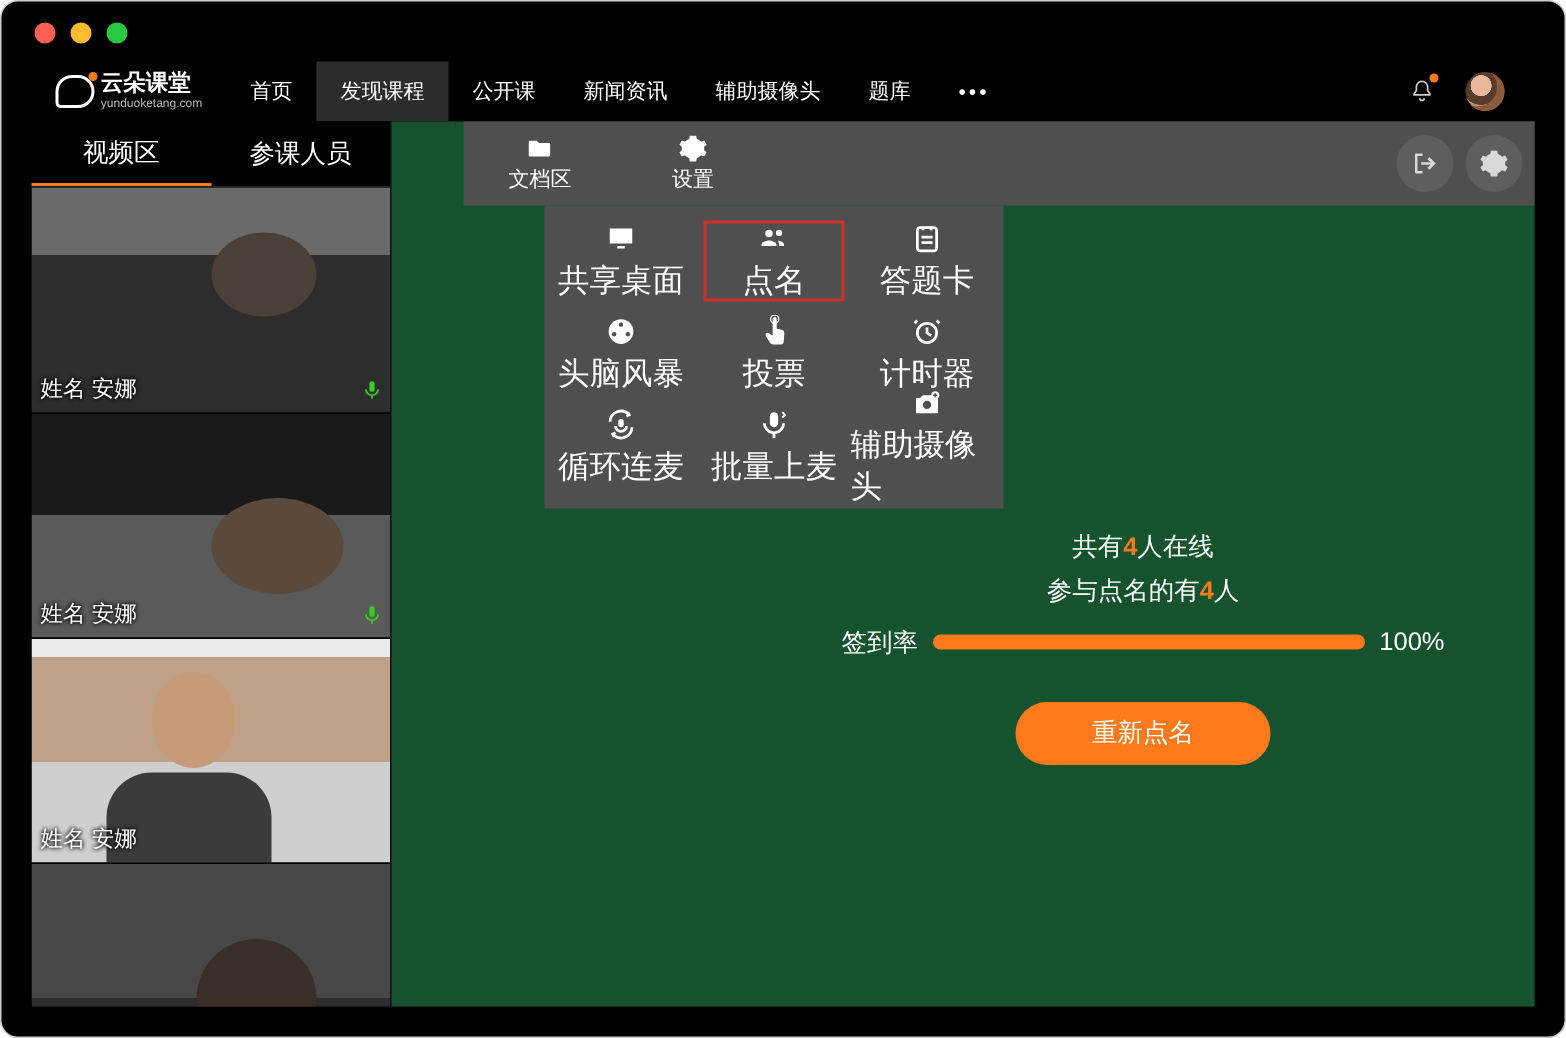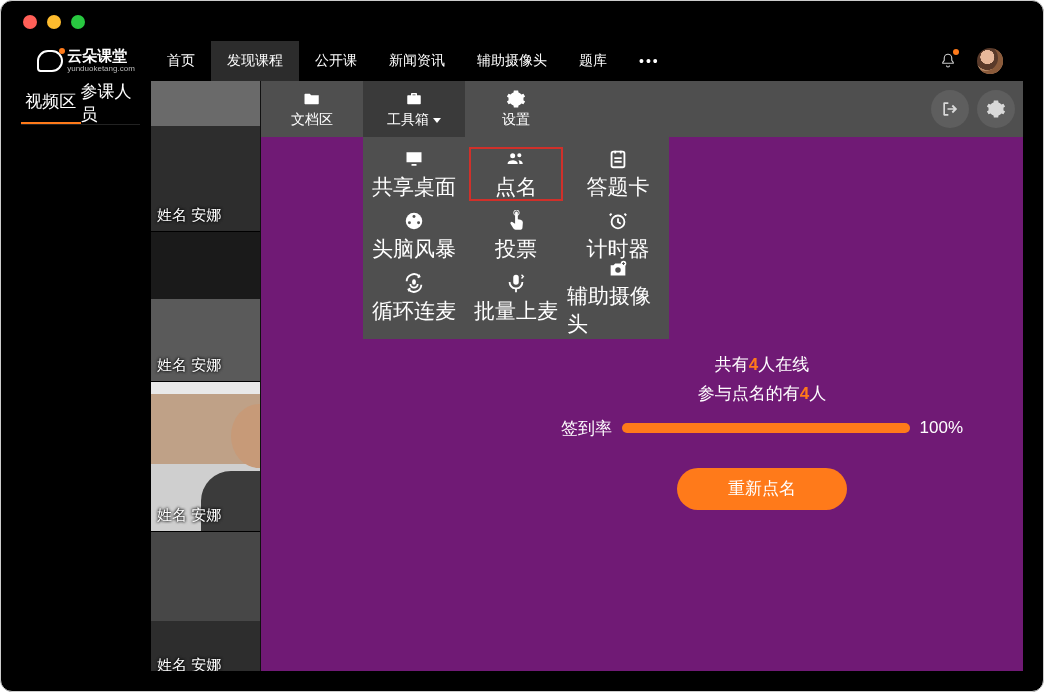--- a/index.html
+++ b/index.html
@@ -44,21 +44,21 @@
   .bell-dot { position:absolute; top:-2px; right:-2px; width:6px; height:6px; background:#ff7a1a; border-radius:50%;}
   .avatar { width:26px; height:26px; border-radius:50%; background: radial-gradient(circle at 40% 35%, #e8b89a 0 30%, #5a3a2a 31% 55%, #b88a68 56% 100%); box-shadow: inset -5px -3px 0 #8a5a3a; }
 
   
   .body {
     position:absolute; top:80px; left:20px; right:20px; bottom:20px;
     display:flex; background:#0f0f0f;
   }
 
   
-  .leftcol { width:240px; background:#000; display:flex; flex-direction:row; border-right:1px solid #111;gap:11px;}
+  .leftcol { width:240px; background:#000; display:flex; flex-direction:column; border-right:1px solid #111;}
   .left-tabs { display:flex; height:44px; color:#fff; font-size:17px; border-bottom:1px solid #222;}
   .left-tab { flex:1; display:flex; align-items:center; justify-content:center; cursor:pointer;}
   .left-tab.active { border-bottom:2px solid #ff7a1a;}
   .video-list { flex:1; overflow:hidden; }
   .video-item { position:relative; width:240px; height:150px; background:#222; }
   .video-item + .video-item { border-top:1px solid #000;}
   .name-tag {
     position:absolute; left:6px; bottom:6px; color:#fff; font-size:15px;
     text-shadow: 0 0 3px #000, 0 0 3px #000;
   }
@@ -73,21 +73,21 @@
   .cam4 { background: linear-gradient(180deg,#474747 0 60%, #2d2d2d 60% 100%); }
   .cam5 { background: #fff; }
   .head { position:absolute; border-radius:50%; }
   .cam1 .head { width:70px; height:56px; top:30px; left:120px; background:#4a4038; }
   .cam2 .head { width:88px; height:64px; top:56px; left:120px; background:#5a493d; }
   .cam3 .head { width:56px; height:64px; top:22px; left:80px; background:#c79a78; }
   .cam3 .body3 { position:absolute; width:110px; height:70px; bottom:-10px; left:50px; background:#3b3b3b; border-radius:30px 30px 0 0;}
   .cam4 .head { width:80px; height:80px; top:50px; left:110px; background:#3a2f28; }
 
   
-  .main { flex:1; position:relative; background:#701a75; }
+  .main { flex:1; position:relative; background:#14532d;padding-left:48px; }
 
   
   .main-top {
     height:56px; background:#4f4f4f; display:flex; align-items:stretch; color:#fff;
     font-size:14px;
   }
   .mt-item { width:102px; display:flex; flex-direction:column; align-items:center; justify-content:center; cursor:pointer; gap:2px;}
   .mt-item.active { background:#3a3a3a; }
   .mt-item .ico { height:20px; display:flex; align-items:center; justify-content:center;}
   .mt-item .lbl { display:flex; align-items:center; gap:4px;}
@@ -224,31 +224,20 @@
 
       <div class="main-top">
         <div class="mt-item">
           <span class="ico">
             <svg viewBox="0 0 24 24" width="22" height="18" fill="#fff">
                 <path d="M3 5h6l2 2h10v11a1 1 0 0 1-1 1H3a1 1 0 0 1-1-1V6a1 1 0 0 1 1-1Z"></path>
               </svg>
           </span>
           <span class="lbl">文档区</span>
         </div>
-        <div class="mt-item active">
-          <span class="ico">
-            <svg viewBox="0 0 24 24" width="22" height="18" fill="#fff">
-                <path d="M9 4h6a1 1 0 0 1 1 1v2h4a1 1 0 0 1 1 1v10a1 1 0 0 1-1 1H4a1 1 0 0 1-1-1V8a1 1 0 0 1 1-1h4V5a1 1 0 0 1 1-1Zm1 3h4V6h-4Z"></path>
-              </svg>
-          </span>
-          <span class="lbl">
-              <span>工具箱</span>
-              <span class="caret"></span>
-            </span>
-        </div>
         <div class="mt-item">
           <span class="ico">
             <svg viewBox="0 0 24 24" width="20" height="20" fill="#fff">
                 <path d="M12 8a4 4 0 1 0 0 8 4 4 0 0 0 0-8Zm9 4a7.9 7.9 0 0 0-.12-1.38l2.05-1.6-2-3.46-2.42.97A8 8 0 0 0 15 4.3L14.6 1.7h-5.2L9 4.3a8 8 0 0 0-3.5 2.23l-2.43-.97-2 3.46 2.05 1.6A7.9 7.9 0 0 0 3 12c0 .47.04.93.12 1.38l-2.05 1.6 2 3.46 2.42-.97A8 8 0 0 0 9 19.7l.4 2.6h5.2l.4-2.6a8 8 0 0 0 3.5-2.23l2.43.97 2-3.46-2.05-1.6c.08-.45.12-.91.12-1.38Z"></path>
               </svg>
           </span>
           <span class="lbl">设置</span>
         </div>
         <div class="main-top-spacer"></div>
         <div class="round-btn">

